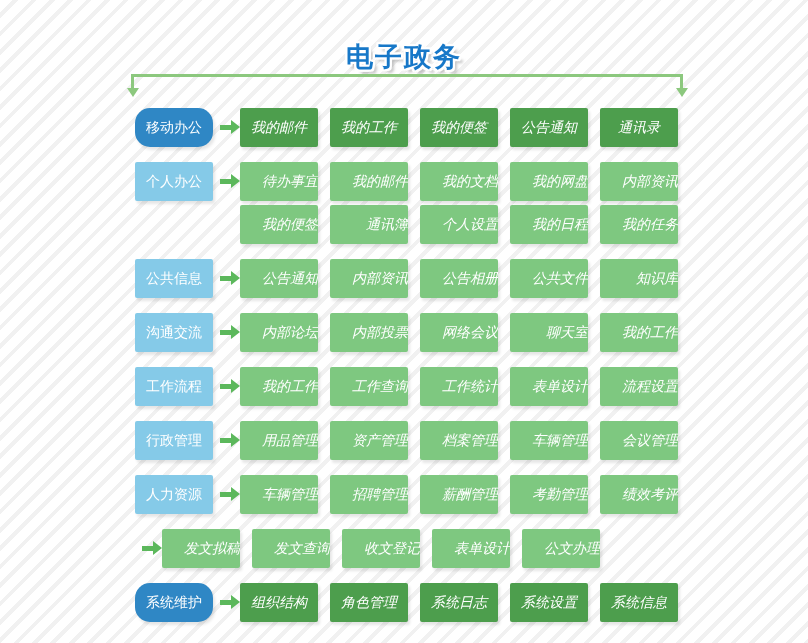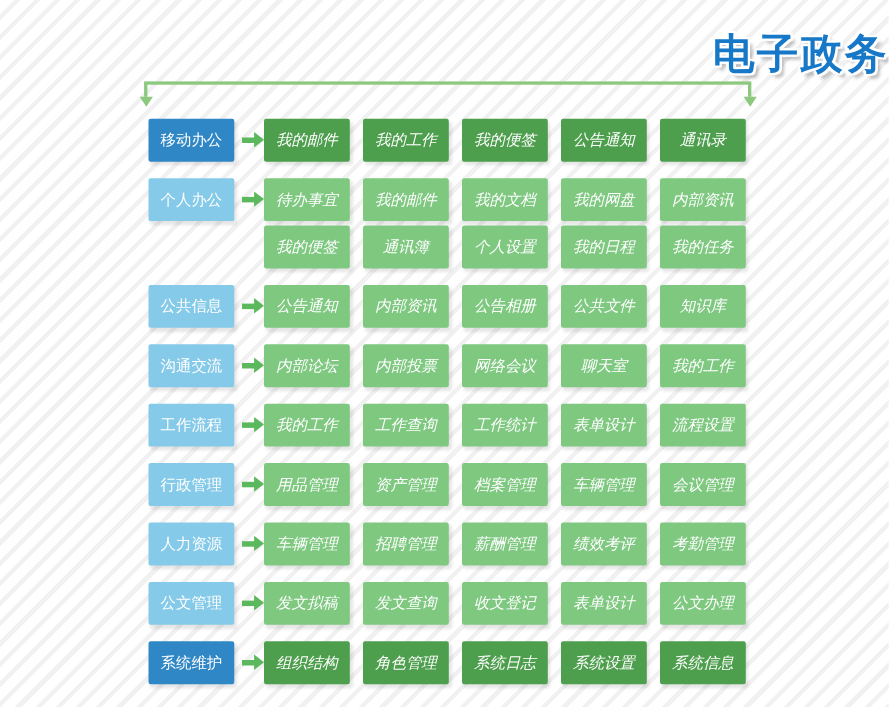--- a/index.html
+++ b/index.html
@@ -5,22 +5,22 @@
   html,body{margin:0;padding:0;}
   .page{
     position:relative;
     width:808px;height:643px;
     background:repeating-linear-gradient(135deg,#ffffff 0 9px,#f1f1f1 9px 13px);
     font-family:"Liberation Sans","DejaVu Sans",sans-serif;
     overflow:hidden;
   }
   .title{
     position:absolute;top:24px;left:0;right:0;
-    margin:0;text-align:right;
-    font-size:38px;font-weight:bold;letter-spacing:2px;
+    margin:15px;text-align:center;
+    font-size:27px;font-weight:bold;letter-spacing:2px;
     color:var(--title-color,#1778c8);
     text-shadow:
       -2px -2px 0 #fff, 2px -2px 0 #fff, -2px 2px 0 #fff, 2px 2px 0 #fff,
       0 -2px 0 #fff, 0 2px 0 #fff, -2px 0 0 #fff, 2px 0 0 #fff,
       4px 4px 3px rgba(110,110,110,0.45);
   }
   
   .bracket-h{position:absolute;left:131px;top:74px;width:552px;height:3px;background:var(--bracket,#8cc87e);}
   .bracket-v{position:absolute;top:76px;width:3px;height:12px;background:var(--bracket,#8cc87e);}
   .bracket-v.left{left:131px;}
@@ -33,24 +33,24 @@
 
   .rows{position:absolute;left:135px;top:108px;display:flex;flex-direction:column;gap:15px;}
   .row{display:flex;align-items:flex-start;}
   .cat,.item{
     width:78px;height:39px;line-height:39px;flex:none;
     text-align:center;color:#ffffff;font-size:14px;
     border-radius:2px;cursor:pointer;
     box-shadow:2px 3px 3px rgba(0,0,0,0.10);
     white-space:nowrap;overflow:hidden;
   }
-  .cat.dark{background:var(--dark-blue,#2f87c5);}
+  .cat.dark{background:var(--dark-blue,#2f87c5);border-radius:15px;}
   .cat.light{background:var(--light-blue,#85cae8);}
   .item.dark{background:var(--dark-green,#4d9e4d);}
-  .item.light{background:var(--light-green,#7ec880);}
+  .item.light{background:var(--light-green,#7ec880);text-align:right;}
   .arrow{position:relative;width:27px;height:39px;flex:none;}
   .arrow .shaft{position:absolute;left:7px;top:17px;width:12px;height:5px;background:var(--arrow,#5cb85c);}
   .arrow .head{position:absolute;left:18px;top:12px;width:0;height:0;
     border-top:7px solid transparent;border-bottom:7px solid transparent;
     border-left:9px solid var(--arrow,#5cb85c);}
   .lines{display:flex;flex-direction:column;gap:4px;}
   .line{display:flex;gap:12px;font-style:italic;}
 </style>
 </head>
 <body>
@@ -172,27 +172,26 @@
         <div class="cat light">人力资源</div>
         <div class="arrow">
           <span class="shaft"></span>
           <span class="head"></span>
         </div>
         <div class="lines">
           <div class="line">
             <div class="item light">车辆管理</div>
             <div class="item light">招聘管理</div>
             <div class="item light">薪酬管理</div>
+            <div class="item light">考勤管理</div>
             <div class="item light">绩效考评</div>
-            <div class="item light">考勤管理</div>
-          </div>
-        </div>
-      </div>
-      <div class="row">
-        <div class="cat light">公文管理</div>
+          </div>
+        </div>
+      </div>
+      <div class="row">
         <div class="arrow">
           <span class="shaft"></span>
           <span class="head"></span>
         </div>
         <div class="lines">
           <div class="line">
             <div class="item light">发文拟稿</div>
             <div class="item light">发文查询</div>
             <div class="item light">收文登记</div>
             <div class="item light">表单设计</div>

